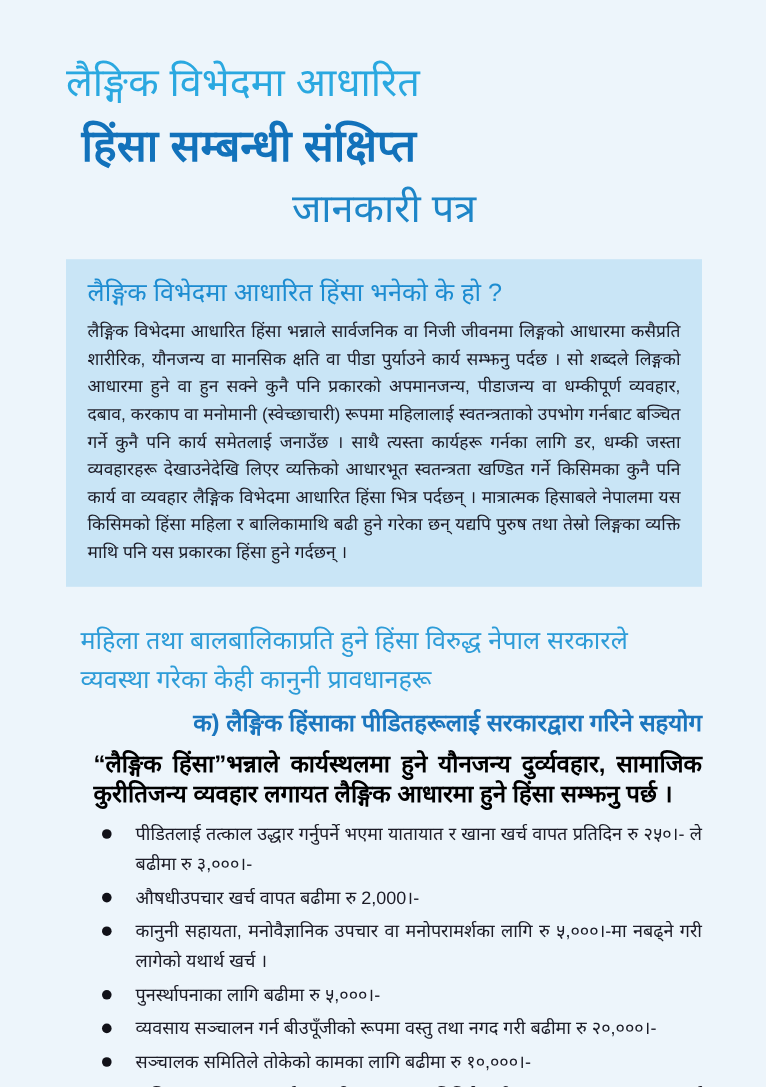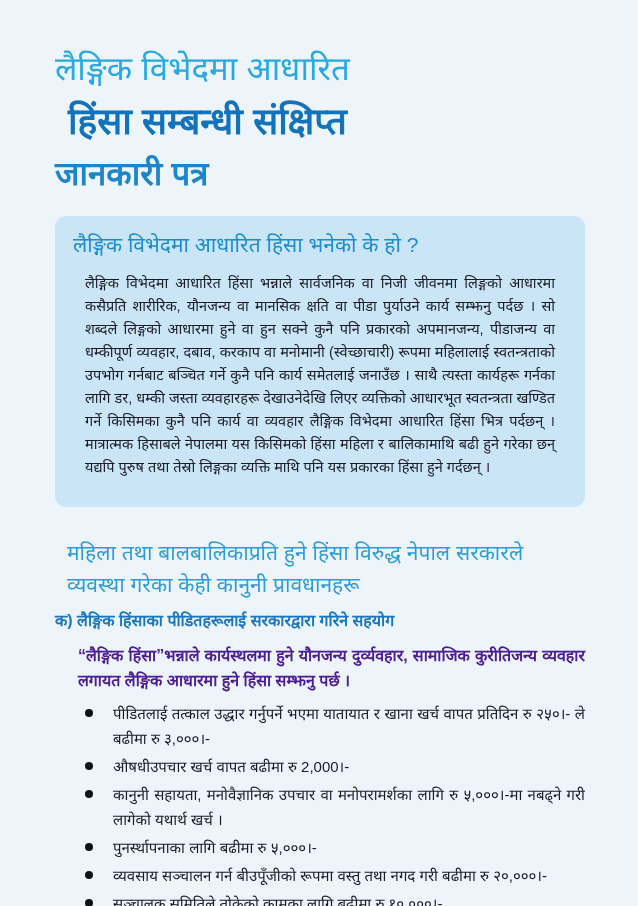--- a/index.html
+++ b/index.html
@@ -37,66 +37,67 @@
     color: #1272bb;
     font-size: 37px;
     line-height: 56px;
     font-weight: bold;
     margin-left: 13px;
   }
   .title-line-3 {
     color: #1e86c8;
     font-size: 33px;
     line-height: 48px;
-    font-weight: 700;
+    font-weight: 400;
+    text-align: center;
   }
 
   
   .info-box {
     box-sizing: border-box;
     width: 530px;
     background: #c9e5f6;
     padding: 14px 18px 16px 18px;
     margin-bottom: 30px;
-    border-radius: 11px;
   }
   .info-box-heading {
     color: #1c8cd1;
     font-size: 21px;
     line-height: 30px;
     font-weight: 500;
     margin: 0 0 6px 0;
   }
   .info-box-body {
     color: #1b1b26;
     font-size: 14.5px;
     line-height: 23px;
     text-align: justify;
-    margin: 12px;
+    margin: 0;
   }
 
   
   .section-heading {
     color: #2d9cd8;
     font-size: 21px;
     line-height: 32px;
     font-weight: 500;
     margin: 0 0 8px 12px;
     max-width: 520px;
   }
   .sub-heading {
     color: #1b76be;
-    font-size: 16px;
+    font-size: 20px;
     line-height: 24px;
     font-weight: bold;
     margin: 0 0 10px 0;
+    text-align: right;
   }
   .intro-paragraph {
-    color: #4c1d95;
-    font-size: 16px;
+    color: #000000;
+    font-size: 20px;
     line-height: 25px;
     font-weight: bold;
     text-align: justify;
     margin: 0 0 8px 23px;
     max-width: 507px;
   }
 
   
   .benefits-list {
     list-style: none;

